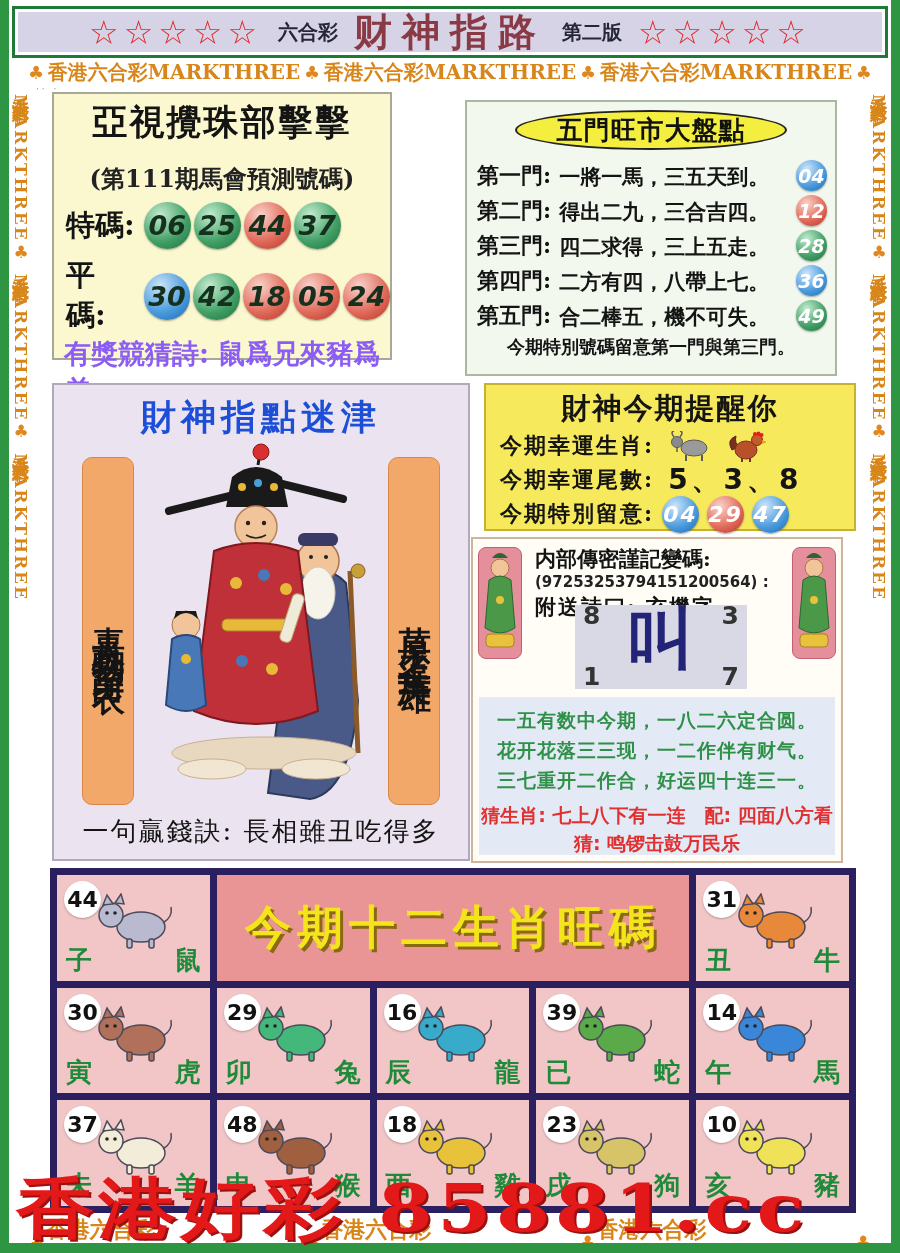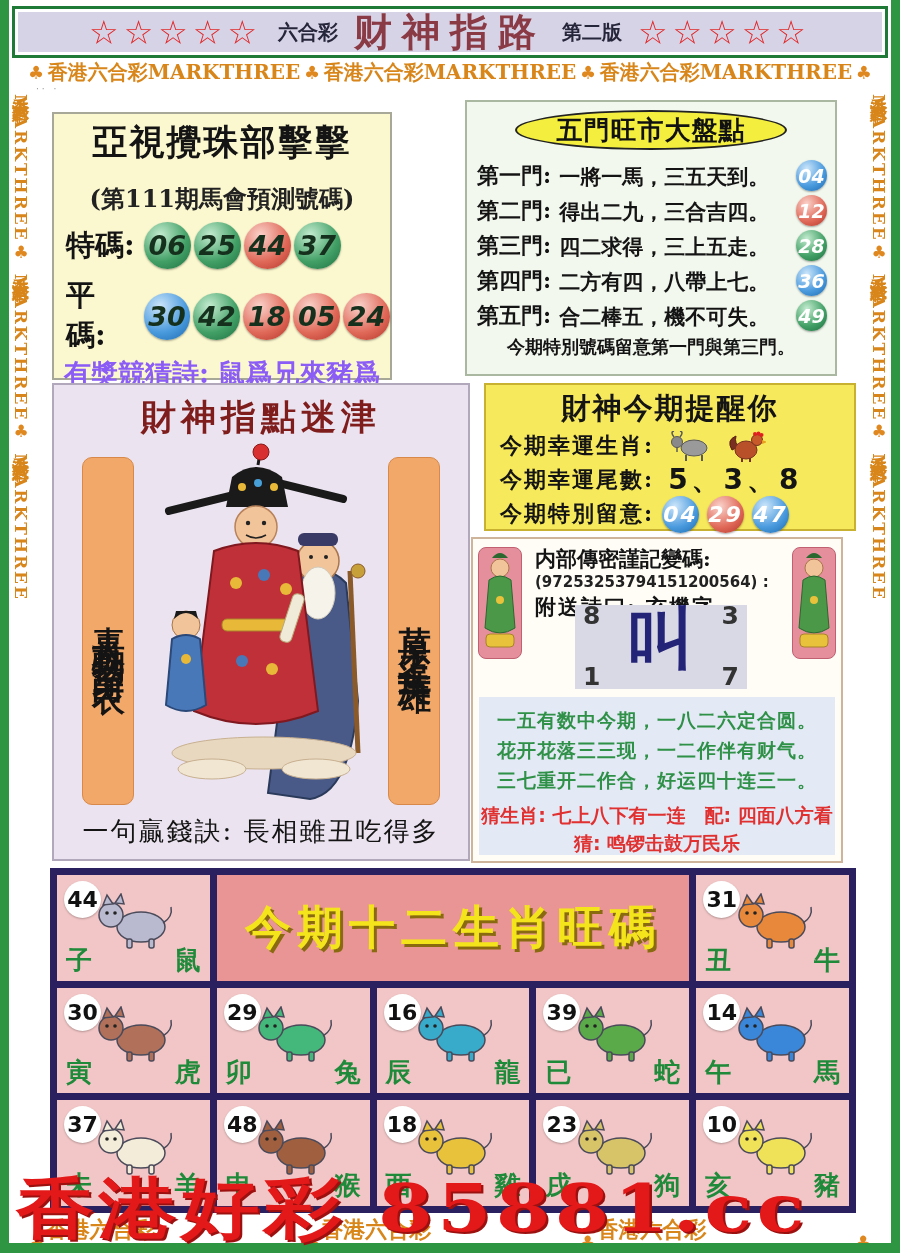--- a/index.html
+++ b/index.html
@@ -30,21 +30,21 @@
               color:#d8861a; font-weight:bold; font-family:"DejaVu Serif", serif; z-index:4; }
   .mark-row.top { left:28px; top:59px; width:844px; font-size:20px; }
   .mark-row.bottom { left:28px; top:1215px; width:844px; font-size:22px; }
   .mark-row .clv { color:#e08820; font-size:0.9em; }
   .scan-artifact { position:absolute; left:36px; top:84px; font-size:9px; color:#999; letter-spacing:3px; z-index:7; }
 
   
   .box { position:absolute; border:2px solid #a8a898; }
 
   
-  .box1 { left:52px; top:112px; width:340px; height:268px; background:#fbf8cf; }
+  .box1 { left:52px; top:92px; width:340px; height:268px; background:#fbf8cf; }
   .box1 .t { text-align:center; font-size:35px; font-weight:bold; color:#141414; letter-spacing:2px; margin-top:5px; }
   .box1 .st { text-align:center; font-size:24px; font-weight:bold; color:#222; margin-top:17px; }
   .ballrow { display:flex; align-items:center; padding-left:12px; margin-top:7px; gap:3px; }
   .ballrow .lab { font-size:29px; font-weight:bold; color:#141414; margin-right:6px; font-family:"DejaVu Serif", serif; }
   .ball { display:inline-flex; align-items:center; justify-content:center; border-radius:50%;
           font-weight:bold; box-shadow:0 1px 2px rgba(0,0,0,.35); font-family:"DejaVu Sans", sans-serif; }
   .ball[data-color="green"] { background:radial-gradient(circle at 35% 28%, #c4ecd0, #42a066 58%, #1c6e3e); }
   .ball[data-color="red"]   { background:radial-gradient(circle at 35% 28%, #fad2ca, #e06a5a 58%, #b43228); }
   .ball[data-color="blue"]  { background:radial-gradient(circle at 35% 28%, #cce6fa, #4a9ade 58%, #1a68ae); }
   .b46 { width:47px; height:47px; font-size:27px; color:#15301c; }
@@ -59,21 +59,21 @@
                    border-radius:50%; display:flex; align-items:center; justify-content:center;
                    font-size:26px; font-weight:bold; color:#111; font-family:"DejaVu Serif", serif; letter-spacing:1px; }
   .door { display:flex; align-items:flex-end; height:35px; padding:0 8px 0 10px;
           font-family:"DejaVu Serif", serif; font-weight:bold; color:#141414; }
   .door .dl { font-size:22px; margin-right:8px; }
   .door .dt { font-size:21px; letter-spacing:0px; }
   .box2 .foot { text-align:center; font-size:18px; font-weight:bold; color:#141414; margin-top:4px; font-family:"DejaVu Serif", serif; }
 
   
   .box3 { left:52px; top:383px; width:418px; height:478px; background:#ebe4f0; border-color:#b2a8bc; }
-  .box3 .t { text-align:center; font-size:35px; font-weight:bold; color:#7f1d1d; letter-spacing:5px; margin-top:9px; font-family:"DejaVu Serif", serif; }
+  .box3 .t { text-align:center; font-size:35px; font-weight:bold; color:#1d4ed8; letter-spacing:5px; margin-top:9px; font-family:"DejaVu Serif", serif; }
   .vstrip { position:absolute; top:72px; width:52px; height:348px; background:#f2a868; border:1px solid #d88848;
             border-radius:10px; display:flex; align-items:center; justify-content:center; }
   .vstrip.l { left:28px; } .vstrip.r { right:28px; }
   .vstrip span { writing-mode:vertical-rl; text-orientation:upright; font-size:33px; font-weight:bold; color:#141414;
                  letter-spacing:9px; font-family:"DejaVu Serif", serif; }
   .deity-art { position:absolute; left:92px; top:58px; width:236px; height:372px; }
   .box3 .bt { position:absolute; bottom:10px; width:100%; text-align:center; font-size:26px; font-weight:normal;
               color:#141414; font-family:"DejaVu Serif", serif; letter-spacing:2px; }
 
   

